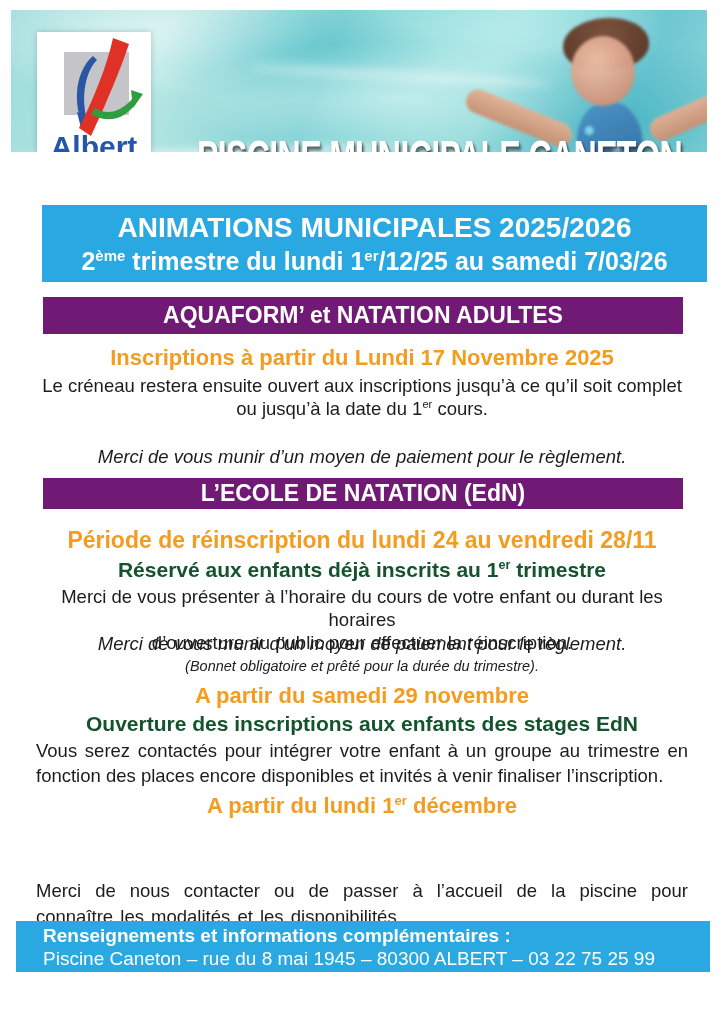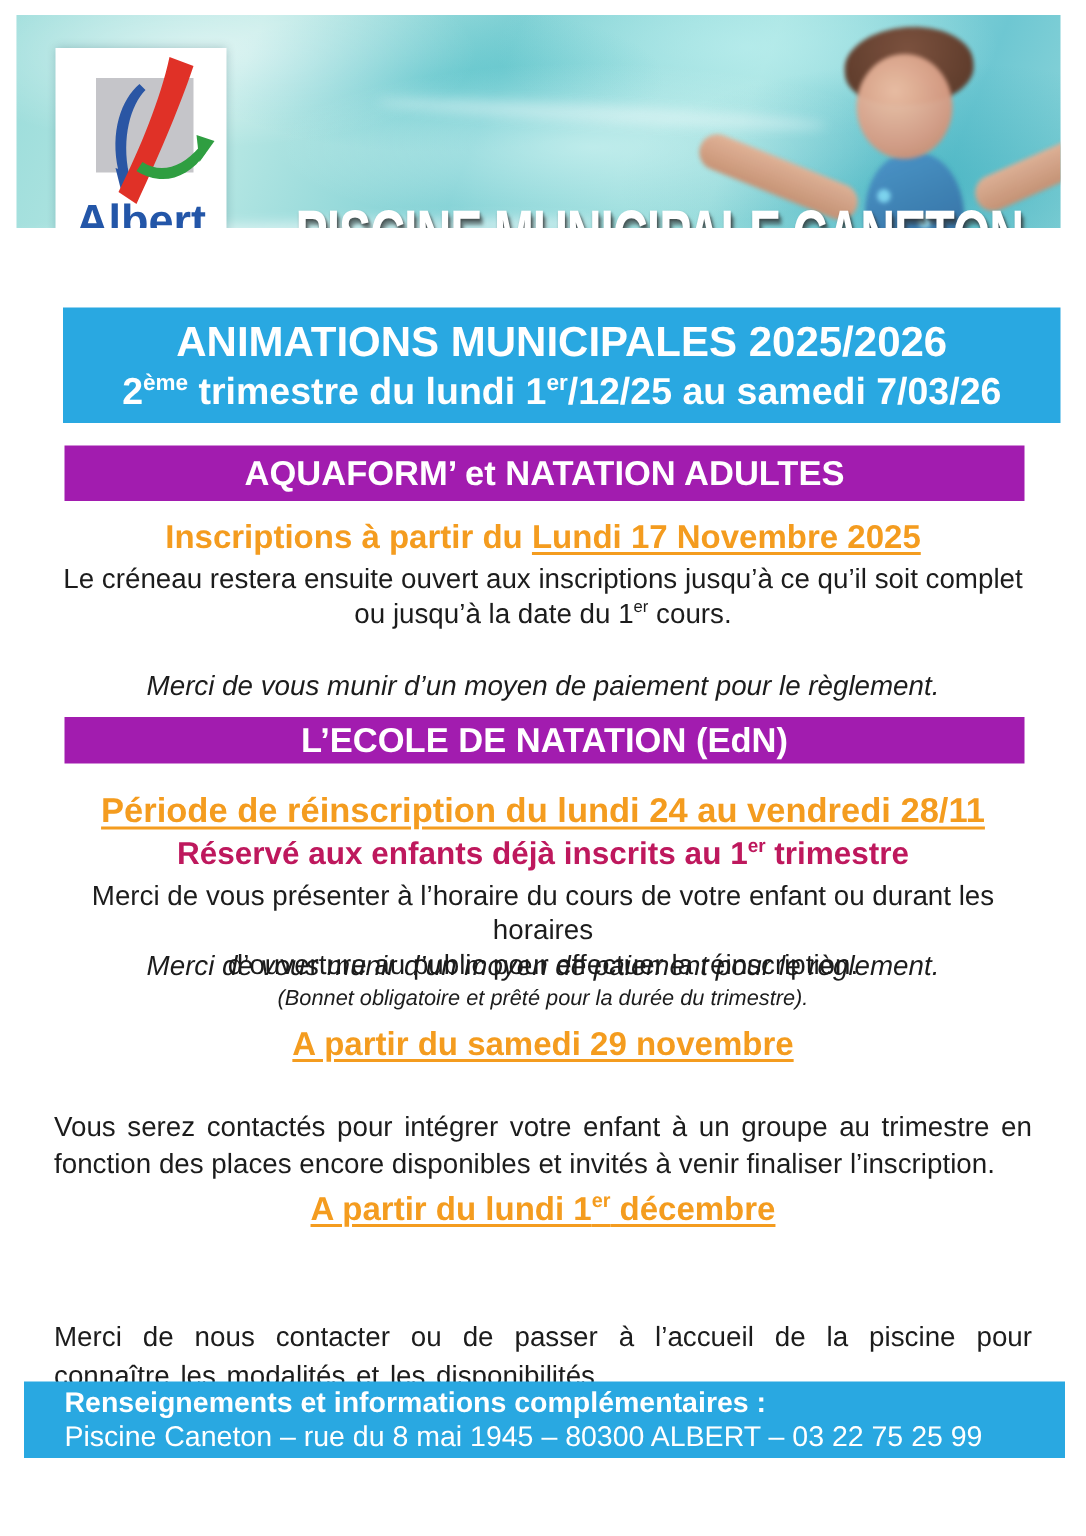--- a/index.html
+++ b/index.html
@@ -49,28 +49,28 @@
     text-shadow:3px 4px 3px rgba(45,45,45,0.55),1px 1px 2px rgba(45,45,45,0.6);}
 
   
   .cyan-banner{position:absolute;left:42px;top:205px;width:665px;height:77px;background:#29A8E1;
     color:#ffffff;font-weight:bold;display:flex;flex-direction:column;justify-content:center;
     align-items:center;text-align:center;}
   .cyan-banner .l1{font-size:28px;line-height:34px;white-space:nowrap;}
   .cyan-banner .l2{font-size:25px;line-height:32px;white-space:nowrap;}
   sup{vertical-align:super;font-size:60%;line-height:0;}
 
-  .navy-banner{position:absolute;left:43px;width:640px;background:#a21caf;color:#ffffff;
+  .navy-banner{position:absolute;left:43px;width:640px;background:#701a75;color:#ffffff;
     font-weight:bold;font-size:23px;text-align:center;display:flex;align-items:center;justify-content:center;}
   .navy-1{top:297px;height:37px;}
   .navy-2{top:478px;height:31px;}
 
   .orange{color:#F49C1F;font-weight:bold;text-align:center;}
-  .u{text-decoration:underline;text-decoration-thickness:2px;text-underline-offset:3px;}
-  .red{color:#be185d;font-weight:bold;text-align:center;}
+  .u{text-decoration-thickness:2px;text-underline-offset:3px;}
+  .red{color:#14532d;font-weight:bold;text-align:center;}
   .body-text{color:#1C1C1C;font-size:18.5px;line-height:23px;text-align:center;}
   .ital{font-style:italic;}
   .small-note{font-size:14.5px;}
   .abs{position:absolute;left:32px;width:660px;}
   .just{text-align:justify;}
 
   .head-aquaform{top:344px;font-size:22px;line-height:27px;}
   .p-aqua-1{top:374px;}
   .p-aqua-note{top:445px;}
   .head-periode{top:526px;font-size:23px;line-height:28px;}
@@ -147,20 +147,21 @@
 
   <div class="abs body-text p-edn-1">
     <div>Merci de vous présenter à l’horaire du cours de votre enfant ou durant les horaires</div>
     <div>d’ouverture au public pour effectuer la réinscription.</div>
   </div>
 
   <div class="abs body-text ital p-edn-note">Merci de vous munir d’un moyen de paiement pour le règlement.</div>
   <div class="abs body-text ital small-note p-edn-bonnet">(Bonnet obligatoire et prêté pour la durée du trimestre).</div>
 
   <div class="abs orange u head-samedi">A partir du samedi 29 novembre</div>
+  <div class="abs red red-stages">Ouverture des inscriptions aux enfants des stages EdN</div>
   <div class="abs body-text just p-stages">Vous serez contactés pour intégrer votre enfant à un groupe au trimestre en fonction des places encore disponibles et invités à venir finaliser l’inscription.</div>
 
   <div class="abs orange u head-decembre"><span>A partir du lundi 1</span><sup>er</sup><span> décembre</span></div>
 
 
   <div class="abs body-text just p-contact">Merci de nous contacter ou de passer à l’accueil de la piscine pour connaître les modalités et les disponibilités.</div>
 
   <div class="footer">
     <div class="f1">Renseignements et informations complémentaires :</div>
     <div class="f2">Piscine Caneton – rue du 8 mai 1945 – 80300 ALBERT – 03 22 75 25 99</div>

